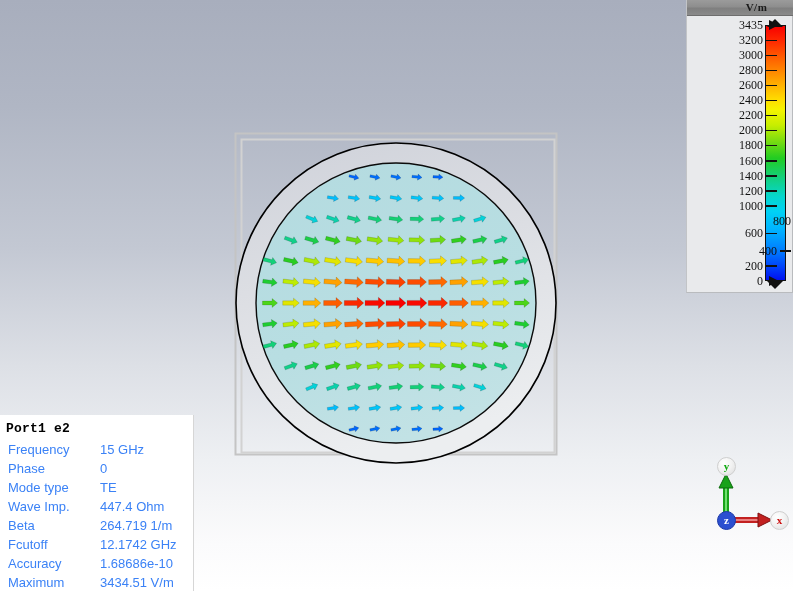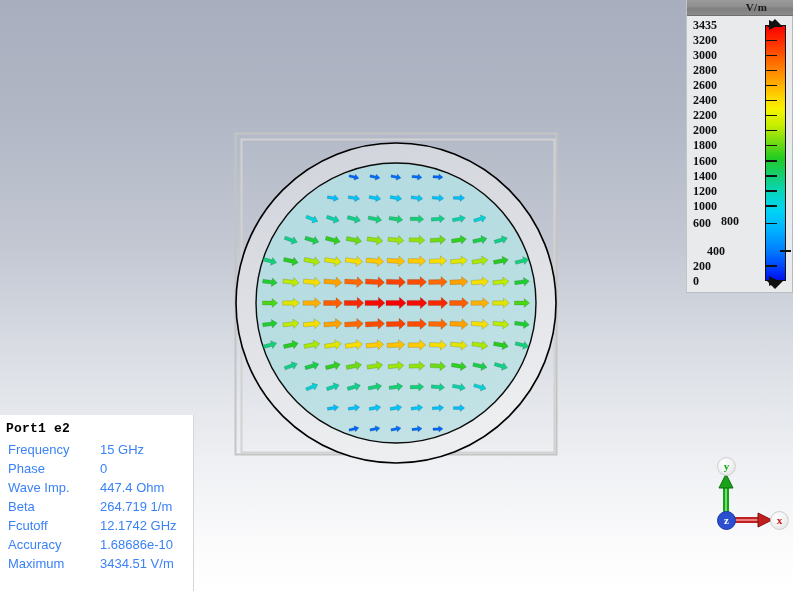--- a/index.html
+++ b/index.html
@@ -100,25 +100,25 @@
     left: 0;
     width: 100px;
     height: 12px;
     margin-top: -6px;
   }
   .tick-label {
     position: absolute;
     right: 24px;
     top: 0;
     width: 70px;
+    text-align: right;
     font-family: "Liberation Serif", serif;
     font-size: 12px;
     line-height: 12px;
     color: #111;
-    font-weight: bold;
   }
   .tick-mark {
     position: absolute;
     right: 10px;
     top: 5.5px;
     width: 11px;
     height: 1.5px;
     background: #111;
   }
   .tick-arrow {
@@ -689,21 +689,21 @@
             <span class="tick-mark"></span>
           </div>
           <div class="tickrow" style="top: 189.706px;">
             <span class="tick-label">1000</span>
             <span class="tick-mark"></span>
           </div>
           <div class="tickrow" style="top: 204.765px; padding-left: 28px;">
             <span class="tick-label">800</span>
             <span class="tick-mark"></span>
           </div>
-          <div class="tickrow" style="top: 207px;">
+          <div class="tickrow" style="top: 217px;">
             <span class="tick-label">600</span>
             <span class="tick-mark"></span>
           </div>
           <div class="tickrow" style="top: 234.882px; padding-left: 14px;">
             <span class="tick-label">400</span>
             <span class="tick-mark"></span>
           </div>
           <div class="tickrow" style="top: 249.941px;">
             <span class="tick-label">200</span>
             <span class="tick-mark"></span>
@@ -719,20 +719,24 @@
   <div id="info-panel">
     <div id="info-title">Port1 e2</div>
     <div id="info-rows">
         <div class="info-row">
           <span class="info-key">Frequency</span>
           <span class="info-val">15 GHz</span>
         </div>
         <div class="info-row">
           <span class="info-key">Phase</span>
           <span class="info-val">0</span>
+        </div>
+        <div class="info-row">
+          <span class="info-key">Mode type</span>
+          <span class="info-val">TE</span>
         </div>
         <div class="info-row">
           <span class="info-key">Wave Imp.</span>
           <span class="info-val">447.4 Ohm</span>
         </div>
         <div class="info-row">
           <span class="info-key">Beta</span>
           <span class="info-val">264.719 1/m</span>
         </div>
         <div class="info-row">

